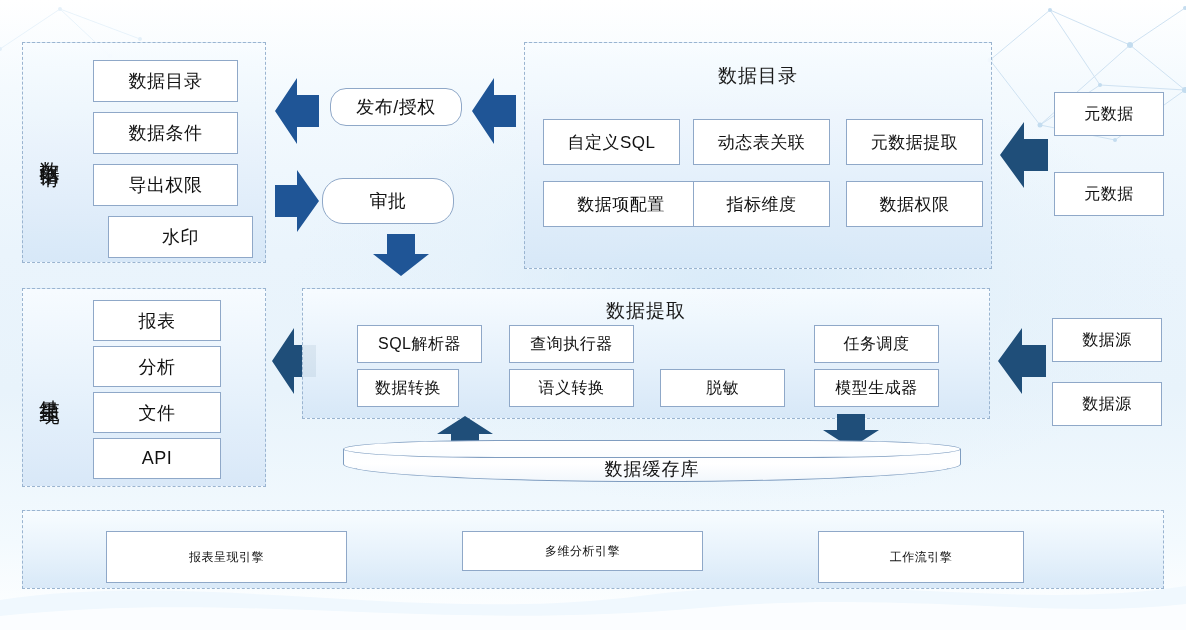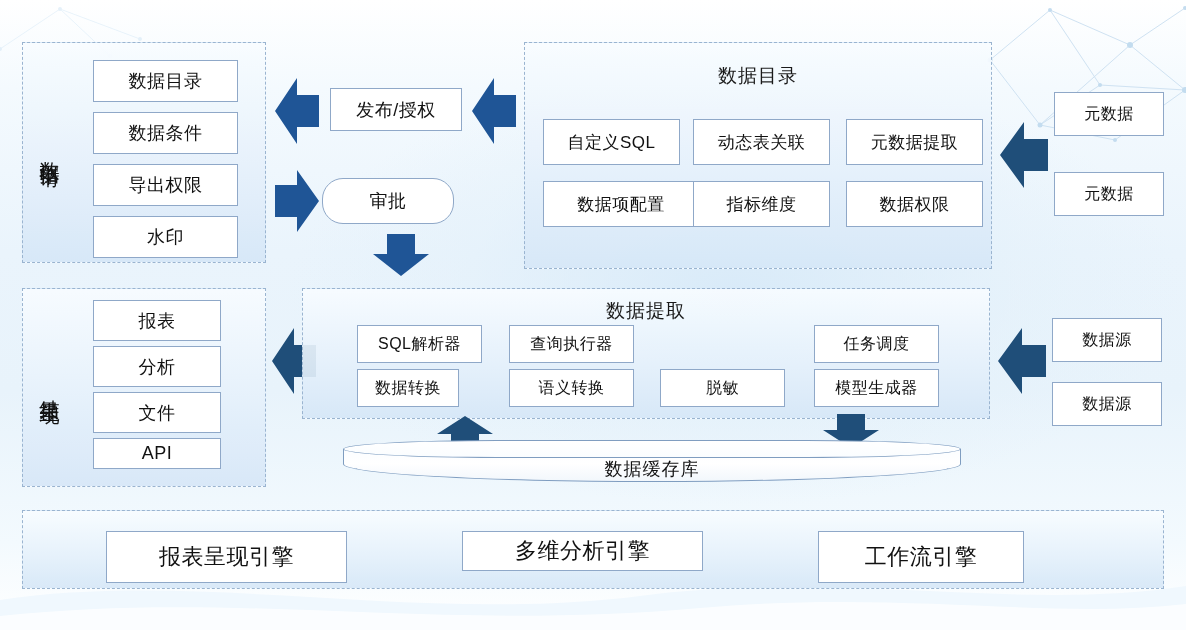--- a/index.html
+++ b/index.html
@@ -71,21 +71,21 @@
     display: flex;
     align-items: center;
     justify-content: center;
     font-size: 17px;
     color: #111;
     letter-spacing: 0.5px;
     white-space: nowrap;
   }
   .box.small { font-size: 16px; }
   .box.tall  { font-size: 18px; }
-  .box.engine { font-size: 22px; }
+  .box.engine { font-size: 12px; }
 
   
   .arrow { position: absolute; }
   .arrow svg { display: block; }
 
   
   .cylinder {
     position: absolute;
   }
   .cyl-body {
@@ -167,29 +167,29 @@
     </svg>
   </div>
 
   <div class="panel" style="left:22px; top:42px; width:244px; height:221px;">
   </div>
   <div class="vlabel" style="left:34px; top:55px; height:190px; width:26px;">数据申请</div>
 
   <div class="box tall" style="left:93px; top:60px; width:145px; height:42px;">数据目录</div>
   <div class="box tall" style="left:93px; top:112px; width:145px; height:42px;">数据条件</div>
   <div class="box tall" style="left:93px; top:164px; width:145px; height:42px;">导出权限</div>
-  <div class="box tall" style="left:93px; top:216px; width:145px; height:42px;">水印</div>
+  <div class="box tall" style="left:108px; top:216px; width:145px; height:42px;">水印</div>
 
   <div class="arrow" style="left:472px; top:78px;">
     <svg width="44" height="66" viewBox="0 0 44 66">
       <polygon points="0,33 22,0 22,17 44,17 44,49 22,49 22,66" fill="#1F5596"></polygon>
     </svg>
   </div>
 
-  <div class="box tall" style="left:330px; top:88px; width:132px; height:43px;">发布/授权</div>
+  <div class="box tall" style="left:330px; top:88px; width:132px; height:38px;border-radius:16px;">发布/授权</div>
 
   <div class="arrow" style="left:275px; top:78px;">
     <svg width="44" height="66" viewBox="0 0 44 66">
       <polygon points="0,33 22,0 22,17 44,17 44,49 22,49 22,66" fill="#1F5596"></polygon>
     </svg>
   </div>
 
   <div class="box tall" style="left:322px; top:178px; width:132px; height:46px;border-radius:21px;">审批</div>
 
   <div class="arrow" style="left:275px; top:170px;">
@@ -225,21 +225,21 @@
   <div class="box small" style="left:1054px; top:92px; width:110px; height:44px;">元数据</div>
   <div class="box small" style="left:1054px; top:172px; width:110px; height:44px;">元数据</div>
 
   <div class="panel" style="left:22px; top:288px; width:244px; height:199px;">
   </div>
   <div class="vlabel" style="left:34px; top:300px; height:175px; width:26px;">结果呈现</div>
 
   <div class="box tall" style="left:93px; top:300px; width:128px; height:41px;">报表</div>
   <div class="box tall" style="left:93px; top:346px; width:128px; height:41px;">分析</div>
   <div class="box tall" style="left:93px; top:392px; width:128px; height:41px;">文件</div>
-  <div class="box tall" style="left:93px; top:438px; width:128px; height:31px;">API</div>
+  <div class="box tall" style="left:93px; top:438px; width:128px; height:41px;">API</div>
 
   <div class="arrow" style="left:272px; top:328px;">
     <svg width="44" height="66" viewBox="0 0 44 66">
       <polygon points="0,33 22,0 22,17 44,17 44,49 22,49 22,66" fill="#1F4E79"></polygon>
     </svg>
   </div>
 
   <div class="panel" style="left:302px; top:288px; width:688px; height:131px;">
   </div>
   <div class="panel-title" style="left:302px; top:298px; width:688px;">数据提取</div>

